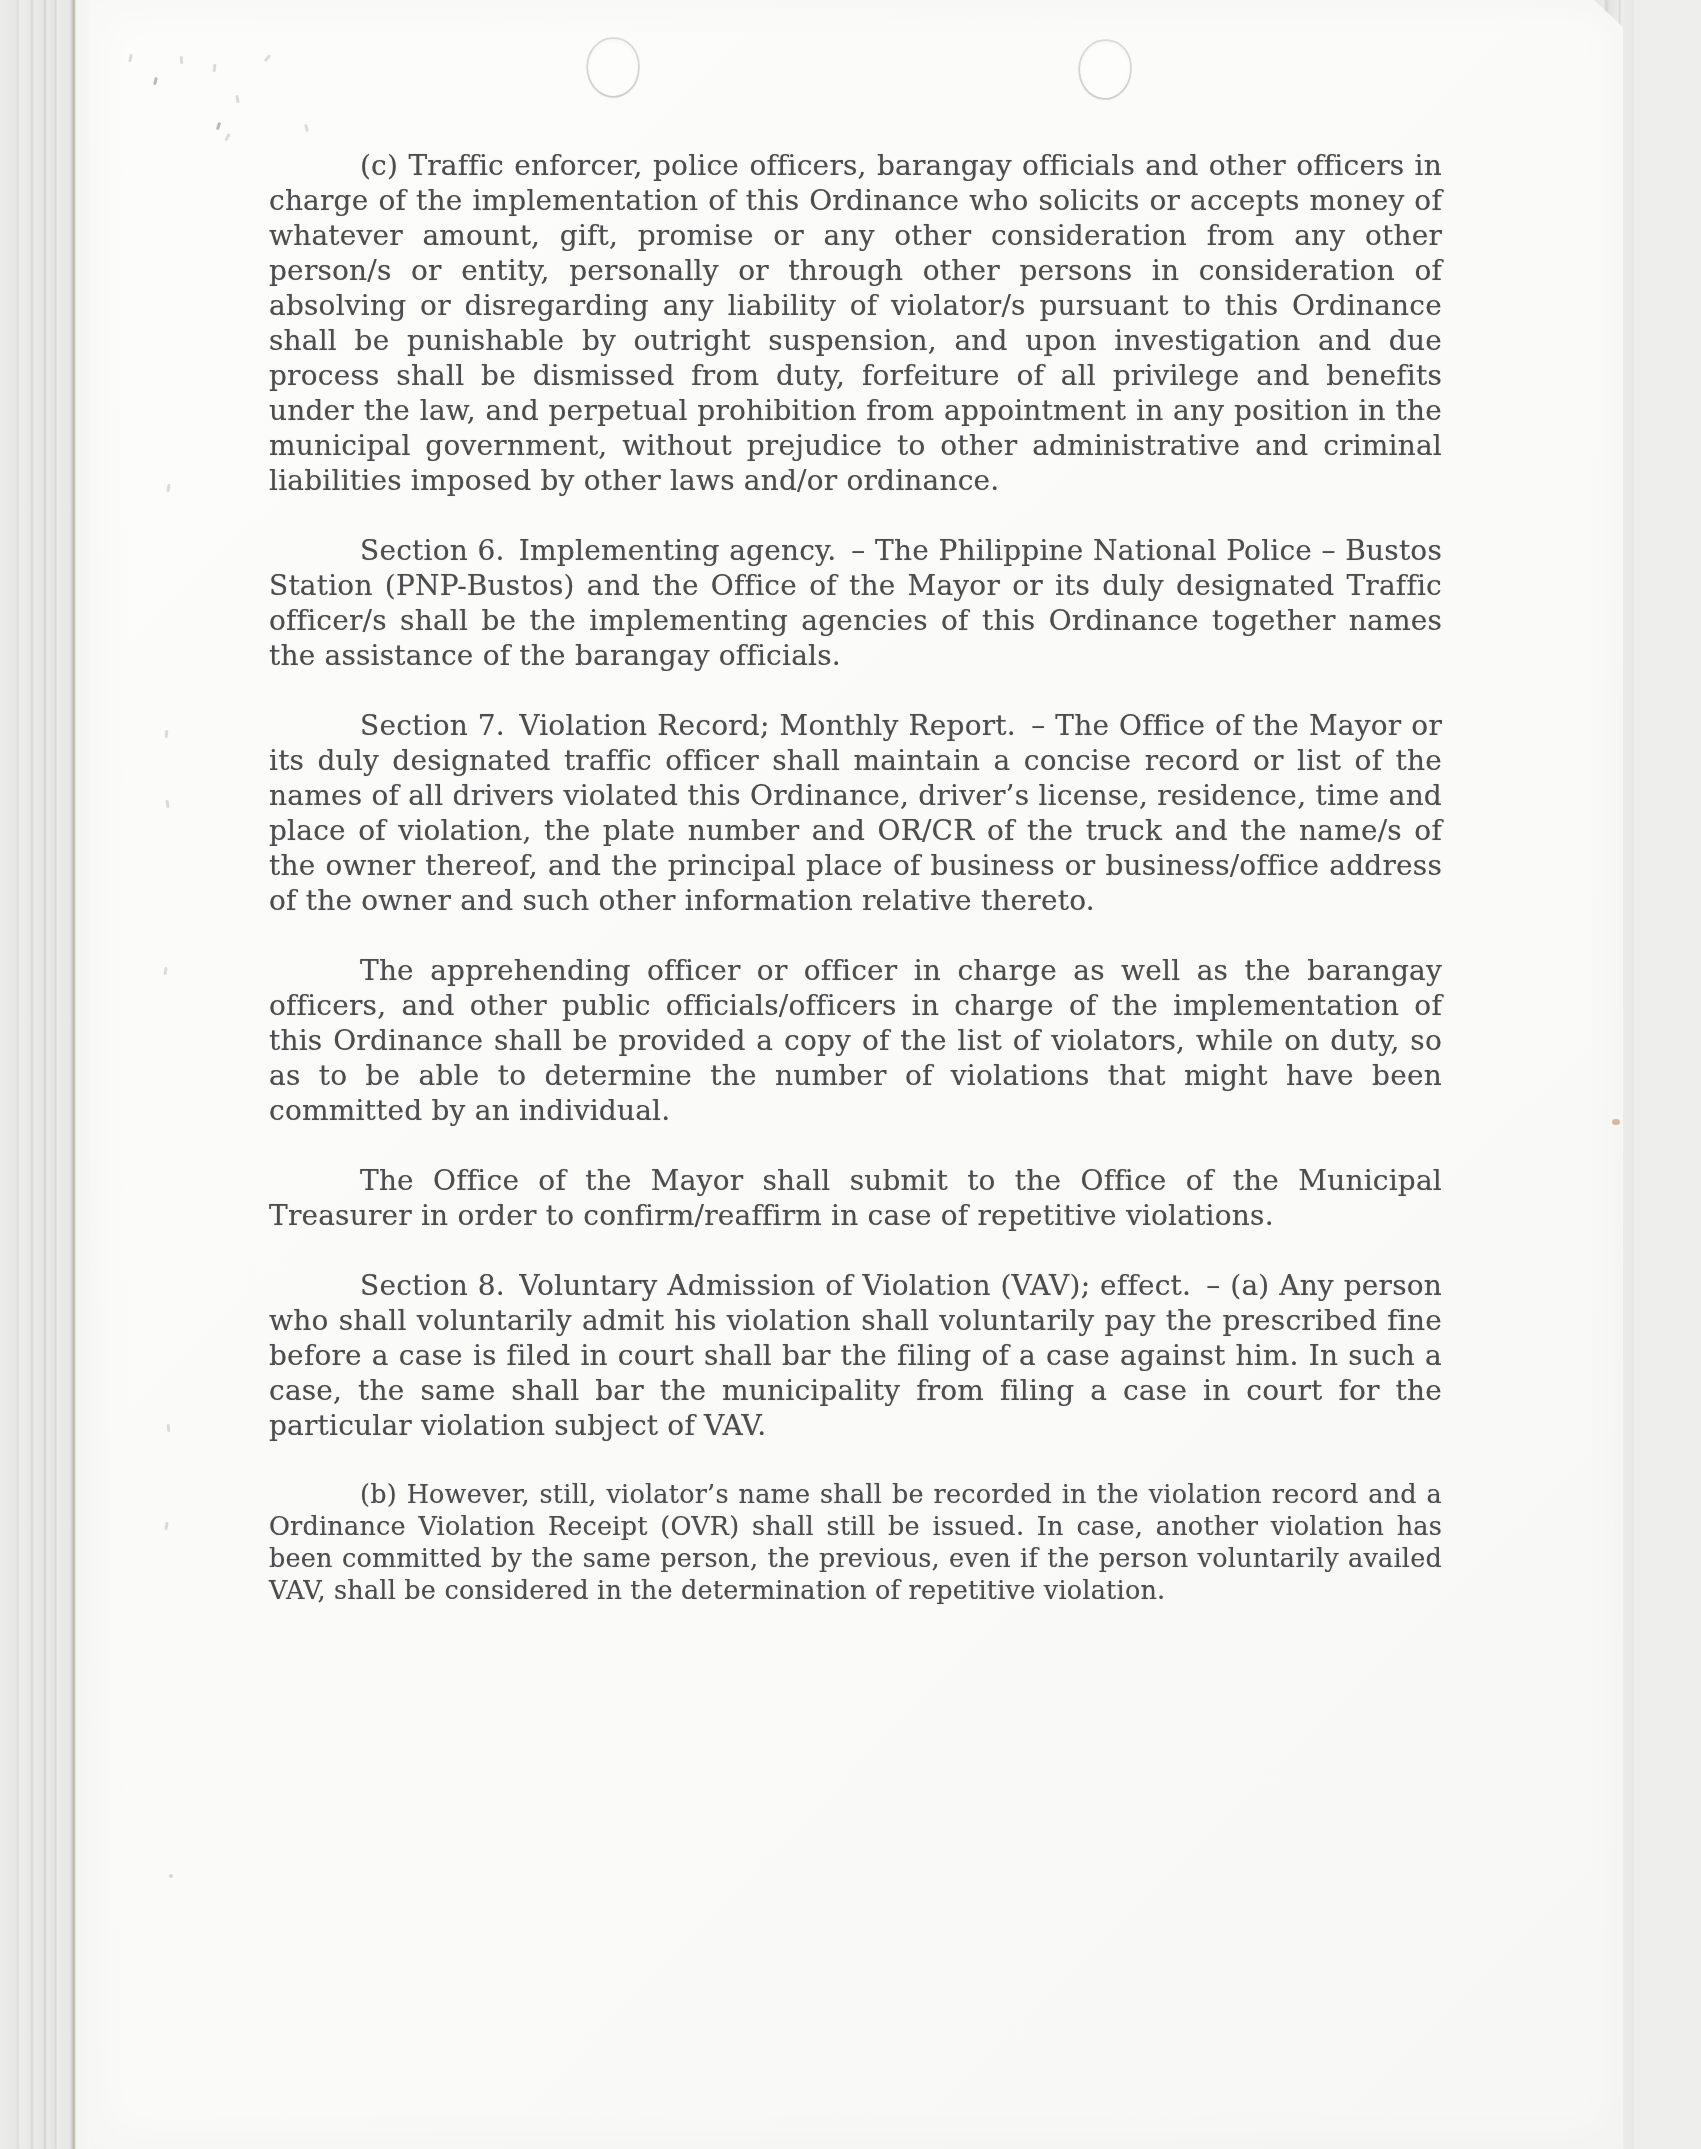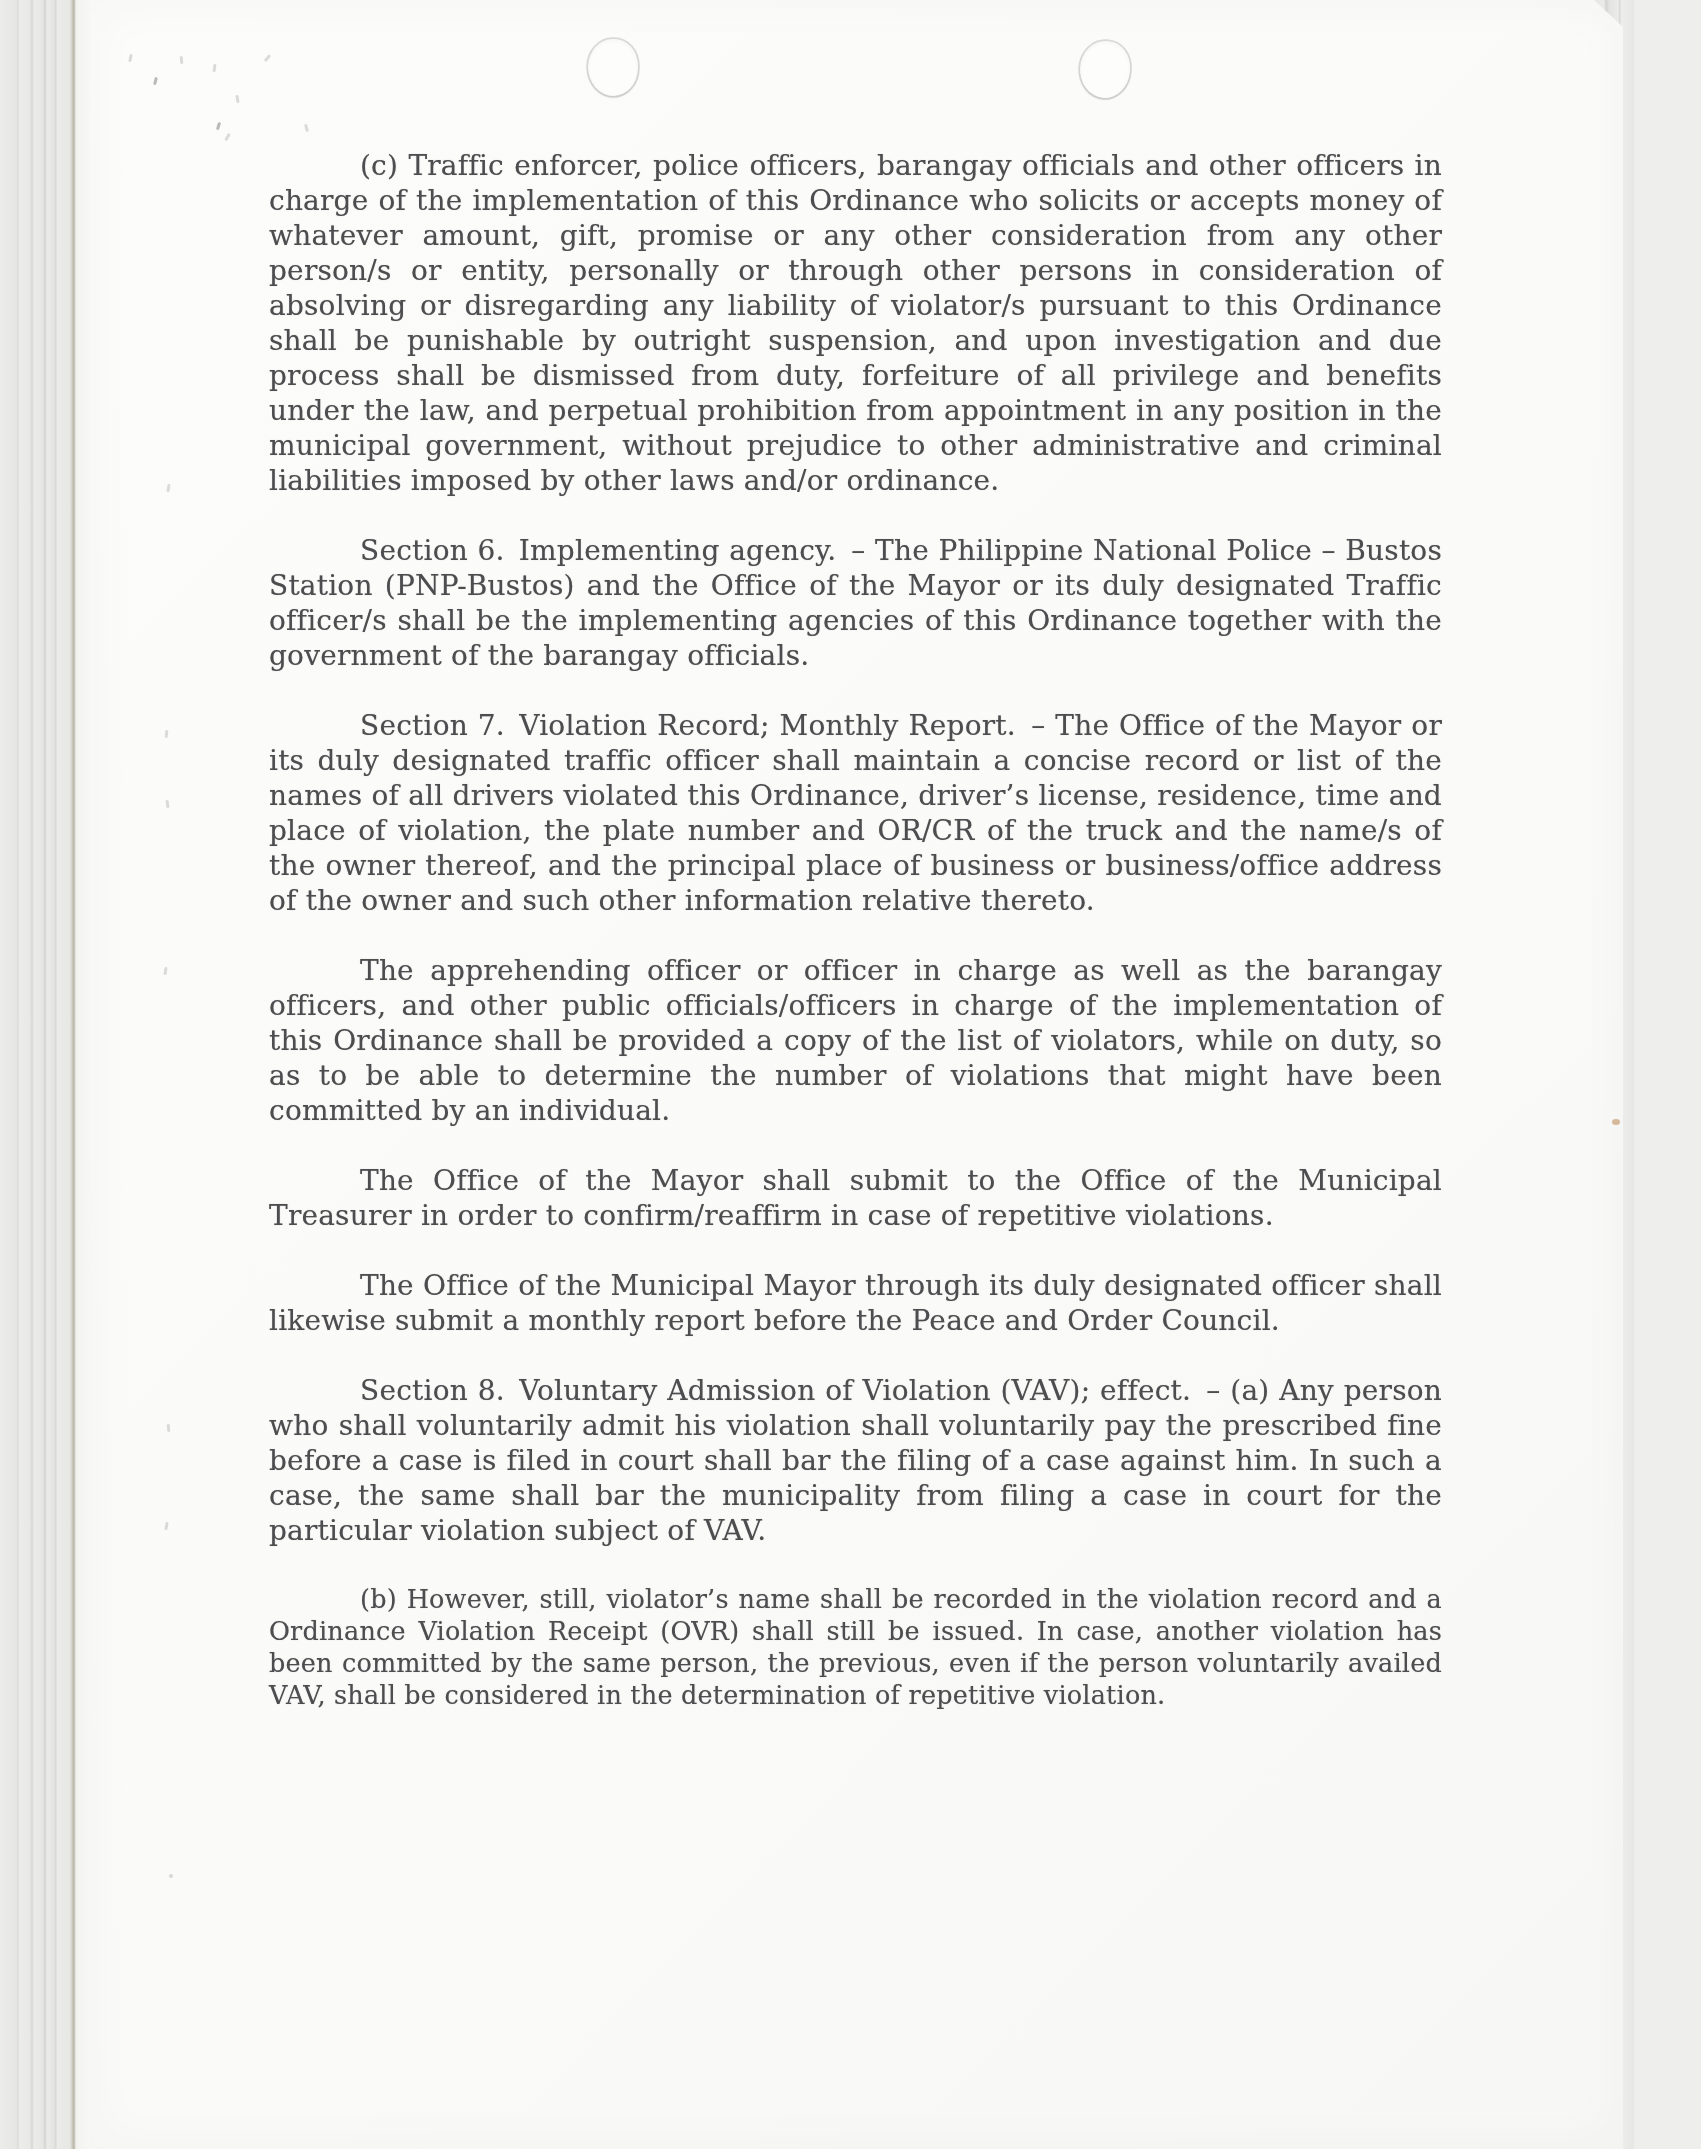--- a/index.html
+++ b/index.html
@@ -136,29 +136,28 @@
     <i class="speck soft" style="left:74px; top:967px; transform:rotate(8deg);"></i>
     <i class="speck soft" style="left:77px; top:1424px; transform:rotate(-6deg);"></i>
     <i class="speck soft" style="left:75px; top:1522px; transform:rotate(10deg);"></i>
     <i class="speck soft dot" style="left:79px; top:1874px;"></i>
     <i class="speck warm" style="left:1522px; top:1119px;"></i>
 
     <div class="content">
 
       <p>(c) Traffic enforcer, police officers, barangay officials and other officers in charge of the implementation of this Ordinance who solicits or accepts money of whatever amount, gift, promise or any other consideration from any other person/s or entity, personally or through other persons in consideration of absolving or disregarding any liability of violator/s pursuant to this Ordinance shall be punishable by outright suspension, and upon investigation and due process shall be dismissed from duty, forfeiture of all privilege and benefits under the law, and perpetual prohibition from appointment in any position in the municipal government, without prejudice to other administrative and criminal liabilities imposed by other laws and/or ordinance.</p>
 
-      <p><span class="sec-label">Section 6.</span><span class="sec-title">Implementing agency.</span> <span>– The Philippine National Police – Bustos Station (PNP-Bustos) and the Office of the Mayor or its duly designated Traffic officer/s shall be the implementing agencies of this Ordinance together with the government of the barangay officials.</span></p>
+      <p><span class="sec-label">Section 6.</span><span class="sec-title">Implementing agency.</span> <span>– The Philippine National Police – Bustos Station (PNP-Bustos) and the Office of the Mayor or its duly designated Traffic officer/s shall be the implementing agencies of this Ordinance together names the assistance of the barangay officials.</span></p>
 
       <p><span class="sec-label">Section 7.</span><span class="sec-title">Violation Record; Monthly Report.</span> <span>– The Office of the Mayor or its duly designated traffic officer shall maintain a concise record or list of the names of all drivers violated this Ordinance, driver’s license, residence, time and place of violation, the plate number and OR/CR of the truck and the name/s of the owner thereof, and the principal place of business or business/office address of the owner and such other information relative thereto.</span></p>
 
       <p>The apprehending officer or officer in charge as well as the barangay officers, and other public officials/officers in charge of the implementation of this Ordinance shall be provided a copy of the list of violators, while on duty, so as to be able to determine the number of violations that might have been committed by an individual.</p>
 
       <p>The Office of the Mayor shall submit to the Office of the Municipal Treasurer in order to confirm/reaffirm in case of repetitive violations.</p>
 
-      <p>The Office of the Municipal Mayor through its duly designated officer shall likewise submit a monthly report before the Peace and Order Council.</p>
 
       <p><span class="sec-label">Section 8.</span><span class="sec-title">Voluntary Admission of Violation (VAV); effect.</span> <span>– (a) Any person who shall voluntarily admit his violation shall voluntarily pay the prescribed fine before a case is filed in court shall bar the filing of a case against him.  In such a case, the same shall bar the municipality from filing a case in court for the particular violation subject of VAV.</span></p>
 
       <p class="small">(b) However, still, violator’s name shall be recorded in the violation record and a Ordinance Violation Receipt (OVR) shall still be issued.  In case, another violation has been committed by the same person, the previous, even if the person voluntarily availed VAV, shall be considered in the determination of repetitive violation.</p>
 
 
 
     </div>
   </div>
 </div>

